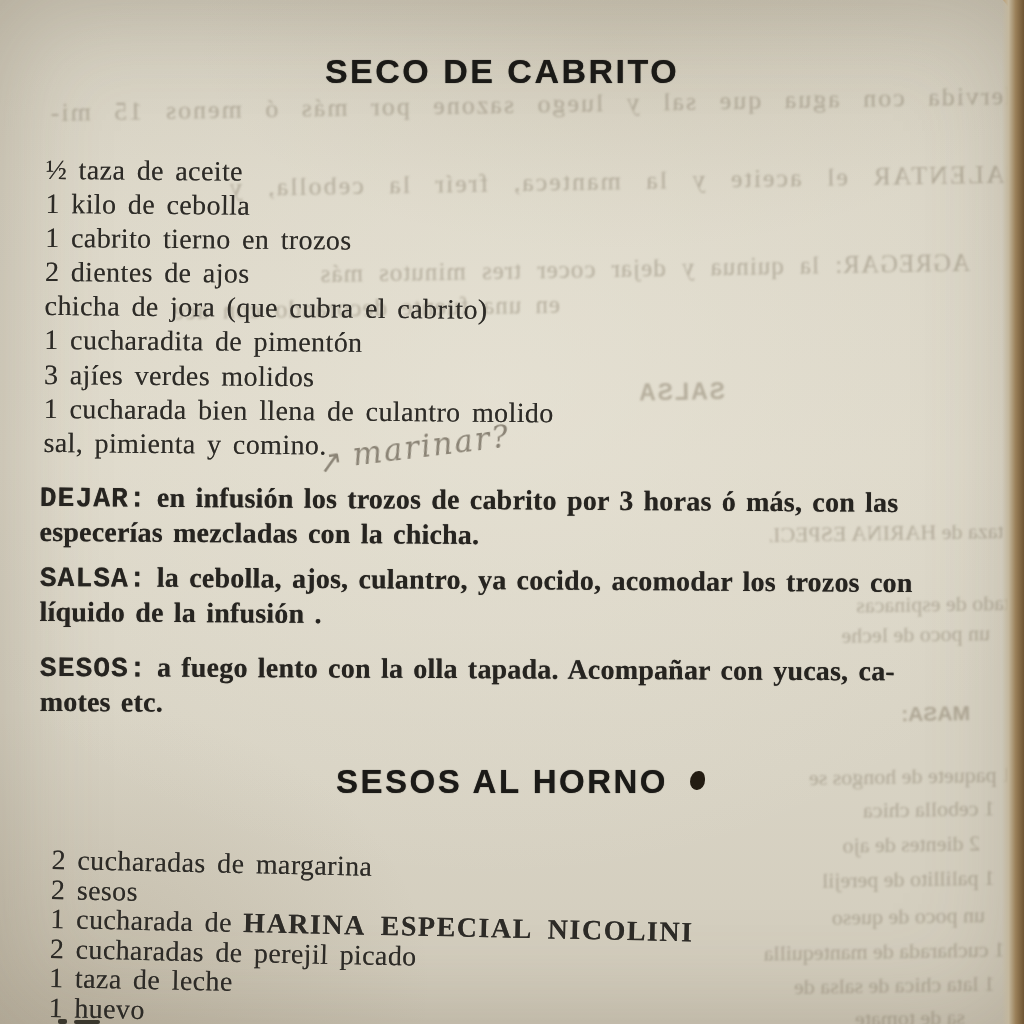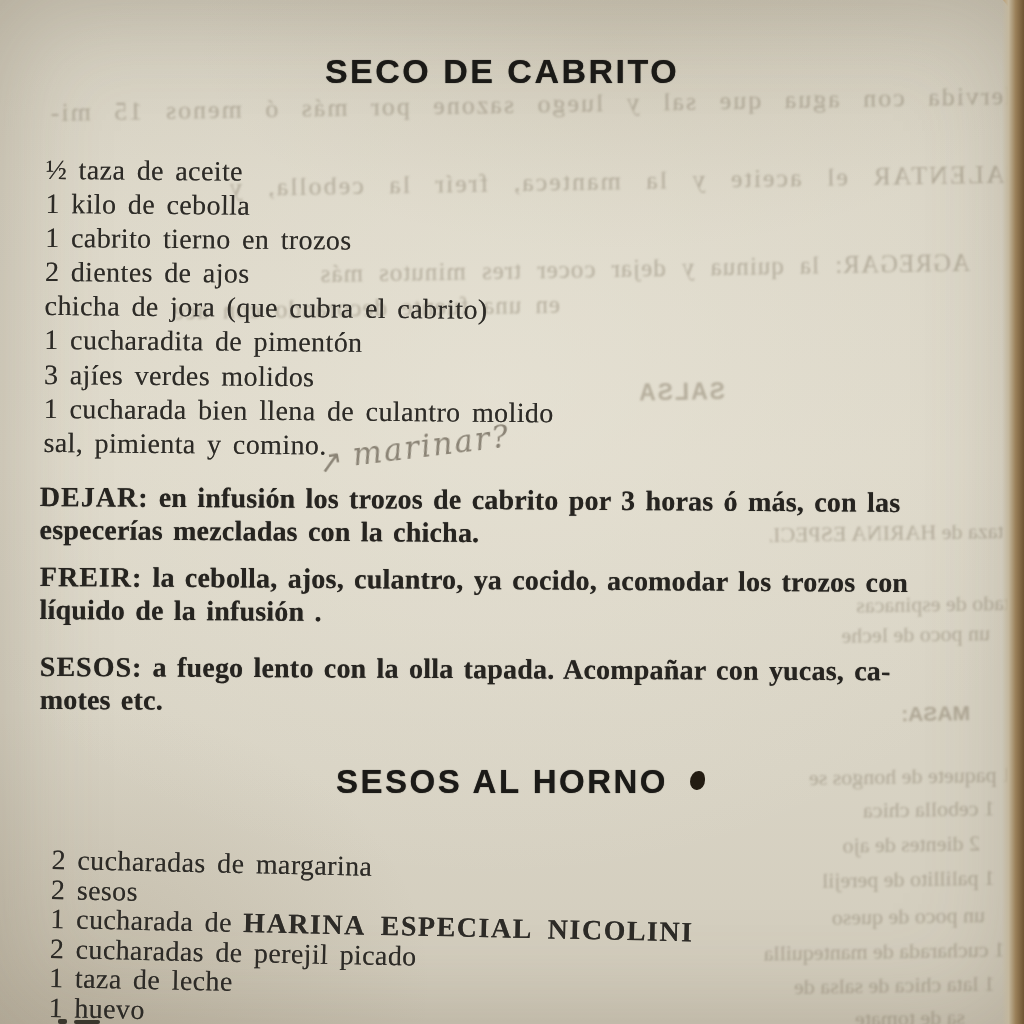--- a/index.html
+++ b/index.html
@@ -21,21 +21,21 @@
   
   .h-title{position:absolute;left:0;width:1004px;text-align:center;
     font-family:"Liberation Sans", sans-serif;font-weight:bold;font-size:34px;letter-spacing:2.5px;
     color:#1716135;color:#1b1a17;text-shadow:0 0 1px rgba(20,20,18,.75);white-space:nowrap;}
   .ing-list{position:absolute;white-space:nowrap;color:#2d2b27;font-size:28px;
     letter-spacing:.4px;word-spacing:4px;text-shadow:0 0 .6px rgba(40,38,34,.6);}
   .ing-list .ln{display:block;}
   .step{position:absolute;white-space:nowrap;color:#262420;font-weight:bold;font-size:28px;
     letter-spacing:.2px;word-spacing:3px;line-height:33px;text-shadow:0 0 .7px rgba(30,28,24,.65);}
   .step .step-line{display:block;}
-  .step b{letter-spacing:1px;}
+  .step b{letter-spacing:1px;font-family:Liberation Mono, monospace;}
   .brand{font-weight:bold;letter-spacing:1.5px;word-spacing:8px;}
   
   .pencil{position:absolute;color:#8b8476;filter:blur(.4px);}
   .pencil.word{left:352px;top:427px;font-size:31px;font-style:italic;
     font-family:"DejaVu Serif", serif;transform:rotate(-7deg);letter-spacing:2px;}
   .pencil.arrow{left:318px;top:444px;font-size:30px;transform:rotate(-10deg);
     font-family:"DejaVu Sans", sans-serif;}
   
   .st{position:absolute;font-family:"Liberation Serif", serif;color:rgba(116,105,84,.40);
     filter:blur(.8px);white-space:nowrap;overflow:hidden;
@@ -84,21 +84,21 @@
 
 <div class="pencil arrow">↗</div>
 <div class="pencil word">marinar?</div>
 
 <p class="step" style="left:40px;top:480px;margin:0;transform:rotate(.4deg);transform-origin:0 0;">
   <span class="step-line"><b>DEJAR:</b>
   <span>en infusión los trozos de cabrito por 3 horas ó más, con las</span></span>
   <span class="step-line">especerías mezcladas con la chicha.</span>
 </p>
 <p class="step" style="left:40px;top:560px;margin:0;transform:rotate(.4deg);transform-origin:0 0;">
-  <span class="step-line"><b>FREIR:</b>
+  <span class="step-line"><b>SALSA:</b>
   <span>la cebolla, ajos, culantro, ya cocido, acomodar los trozos con</span></span>
   <span class="step-line">líquido de la infusión .</span>
 </p>
 <p class="step" style="left:40px;top:650px;margin:0;transform:rotate(.3deg);transform-origin:0 0;">
   <span class="step-line"><b>SESOS:</b>
   <span>a fuego lento con la olla tapada. Acompañar con yucas, ca-</span></span>
   <span class="step-line">motes etc.</span>
 </p>
 
 <h1 class="h-title" style="top:763px;margin:0;font-size:33px;">SESOS AL HORNO</h1>

